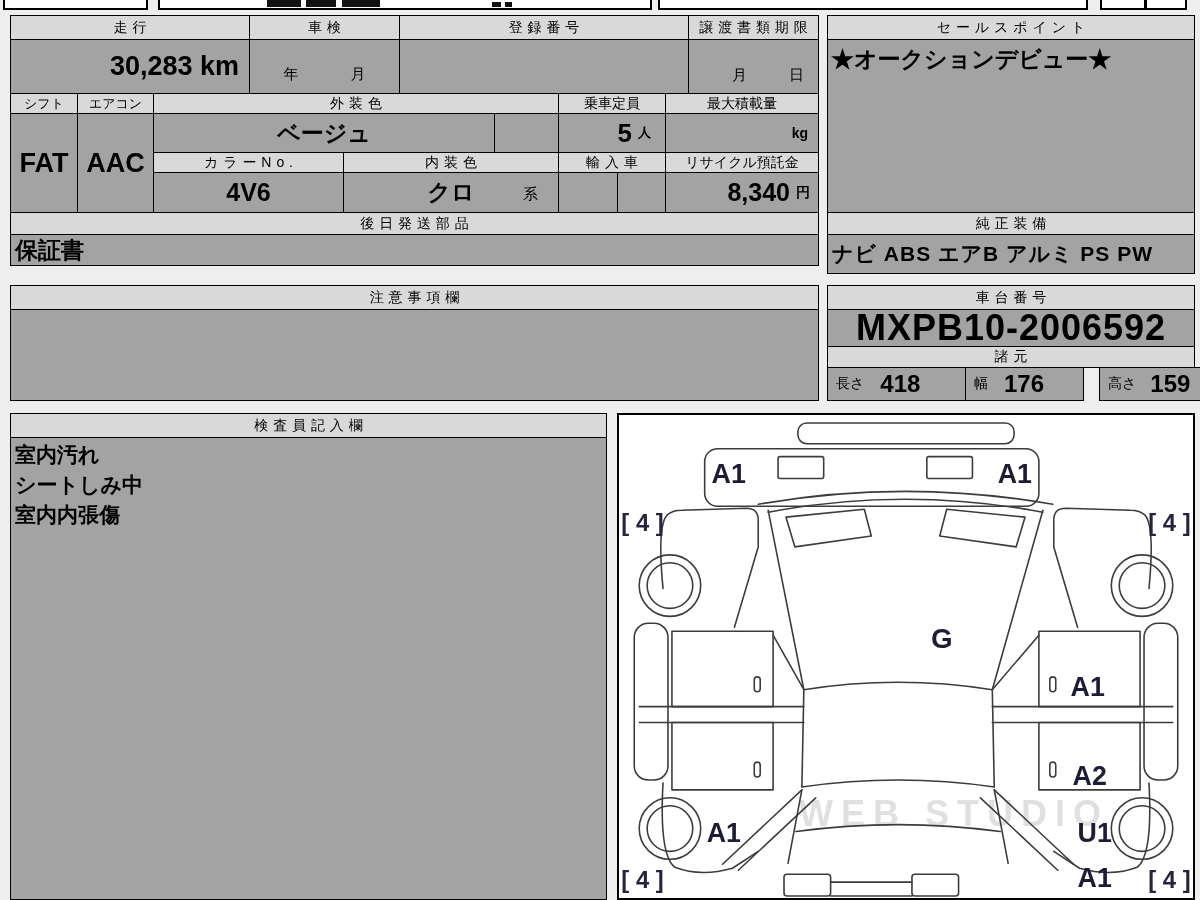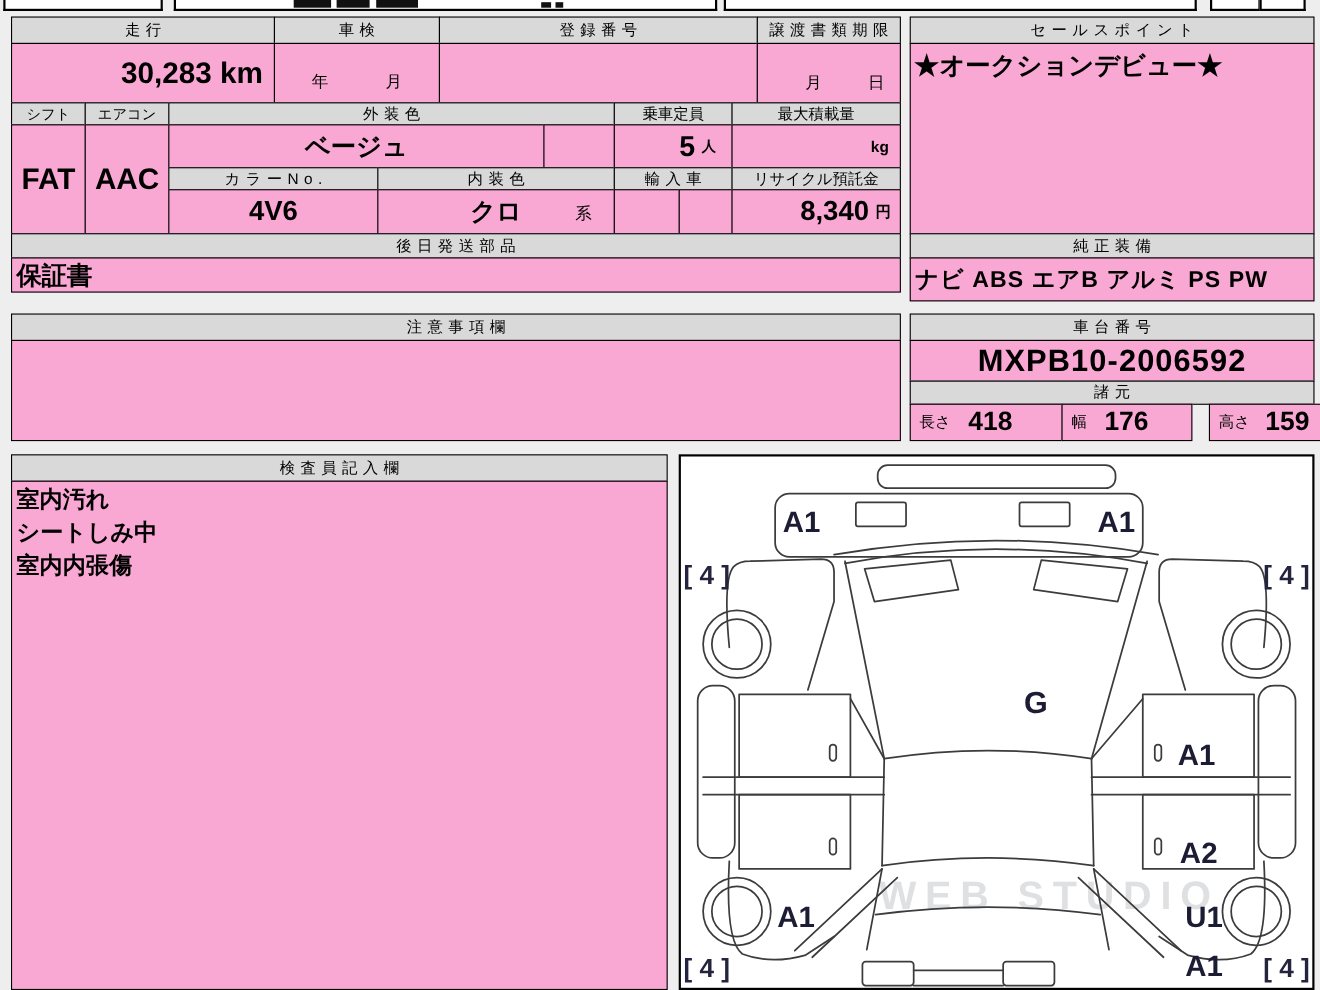--- a/index.html
+++ b/index.html
@@ -1,19 +1,19 @@
 <!DOCTYPE html>
 <html><head>
 <meta charset="utf-8">
 <style>
   html,body{margin:0;padding:0;}
   body{width:1200px;height:900px;background:#eeeeee;position:relative;overflow:hidden;
        font-family:"Liberation Sans",sans-serif;color:#000;}
   .tbl{position:absolute;}
-  .cell{position:absolute;border:1px solid #000;background:#f9a8d4;box-sizing:border-box;
+  .cell{position:absolute;border:1px solid #000;background:#a3a3a3;box-sizing:border-box;
         display:flex;align-items:center;justify-content:center;overflow:hidden;}
   .hdr{background:#d9d9d9;font-size:14px;letter-spacing:0.35em;text-indent:0.35em;
        white-space:nowrap;}
   .big{font-size:26px;font-weight:bold;}
   .left{justify-content:flex-start;}
   .right{justify-content:flex-end;}
   .unit{font-size:13px;font-weight:bold;margin-left:6px;}
   .small-lab{font-size:15px;font-weight:normal;}
   
   .crop-cell{position:absolute;top:0;background:#fff;border:2px solid #000;border-top:none;
@@ -128,21 +128,21 @@
 </div>
 
 <div class="tbl" style="left:10px;top:285px;width:809px;height:116px;">
   <div class="cell hdr" style="left:0;top:0;width:809px;height:25px;">注意事項欄</div>
   <div class="cell left" style="left:0;top:24px;width:809px;height:92px;align-items:flex-start;padding:4px;"></div>
 </div>
 
 <div class="tbl" style="left:827px;top:285px;width:368px;height:116px;">
   <div class="cell hdr" style="left:0;top:0;width:368px;height:25px;">車台番号</div>
   <div class="cell" style="left:0;top:24px;width:368px;height:38px;">
-    <span class="big" style="font-size:28px;letter-spacing:1px;text-align:right;">MXPB10-2006592</span>
+    <span class="big" style="font-size:36px;letter-spacing:1px;text-align:right;">MXPB10-2006592</span>
   </div>
   <div class="cell hdr" style="left:0;top:61px;width:368px;height:22px;">諸元</div>
   <div class="cell left" style="left:0;top:82px;width:139px;height:34px;padding-left:8px;gap:16px;">
     <span style="font-size:14px;">長さ</span>
     <span class="big" style="font-size:24px;">418</span>
   </div>
   <div class="cell left" style="left:138px;top:82px;width:119px;height:34px;padding-left:8px;gap:16px;">
     <span style="font-size:14px;">幅</span>
     <span class="big" style="font-size:24px;">176</span>
   </div>

